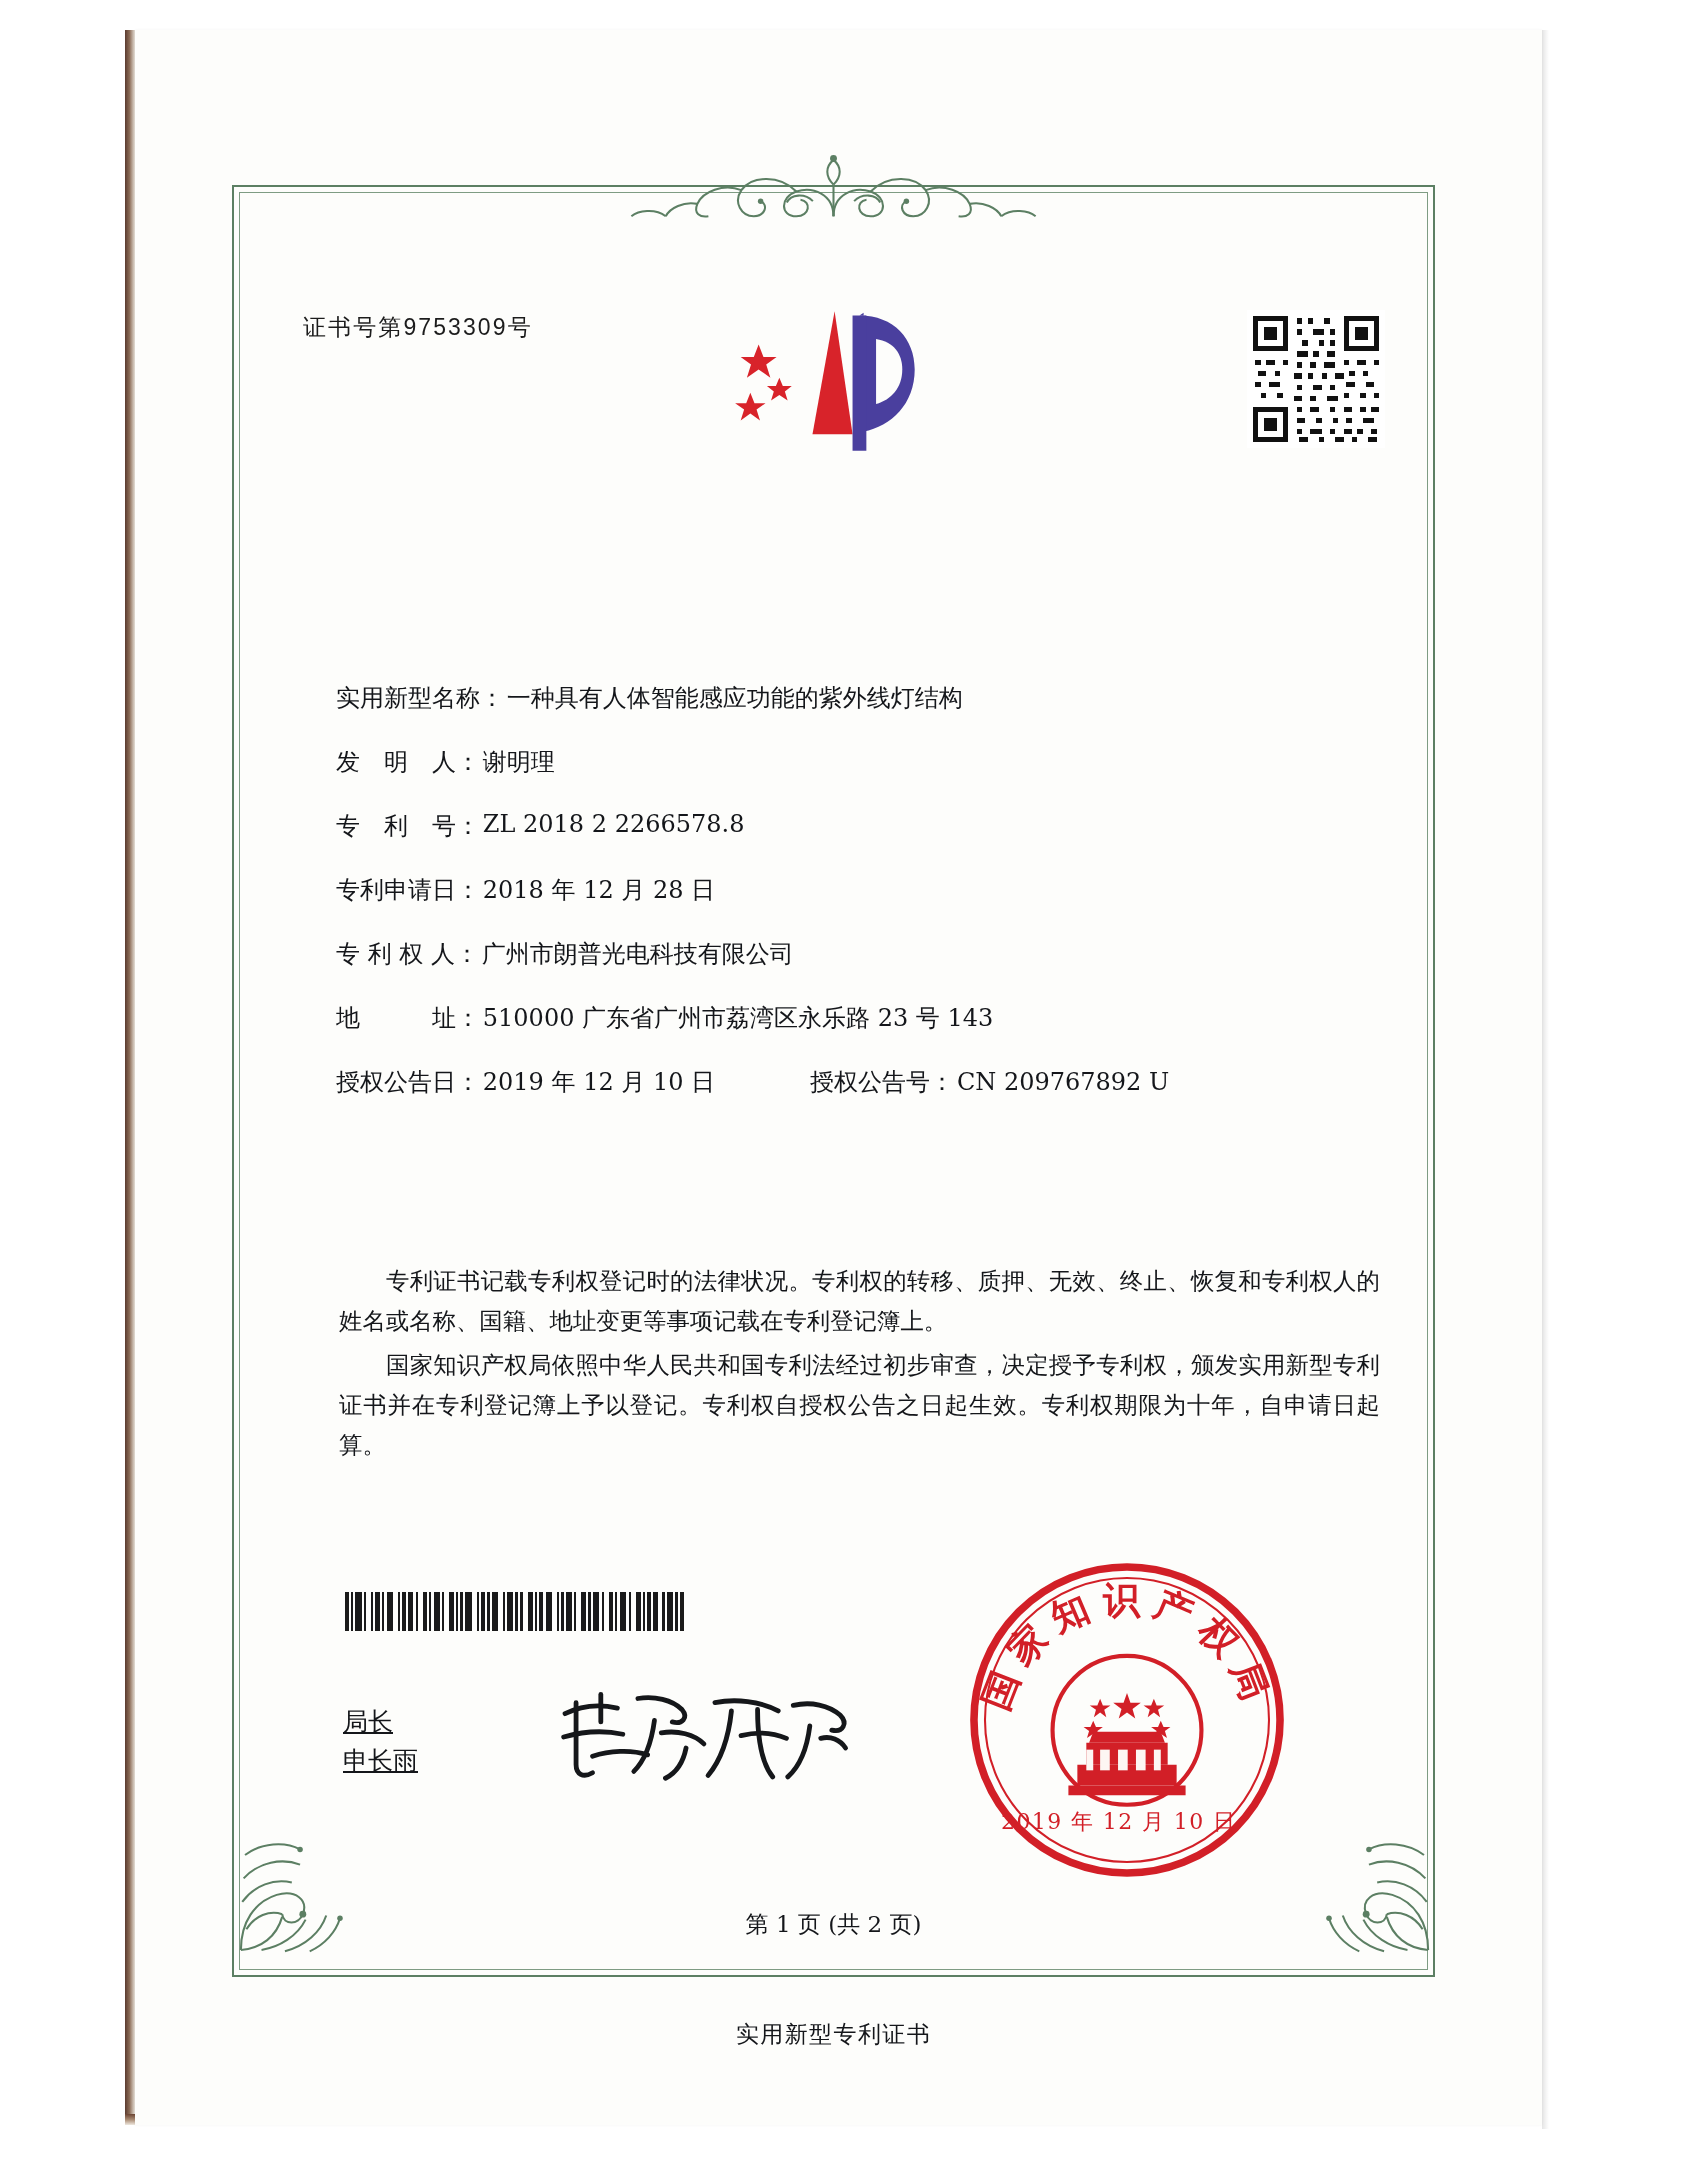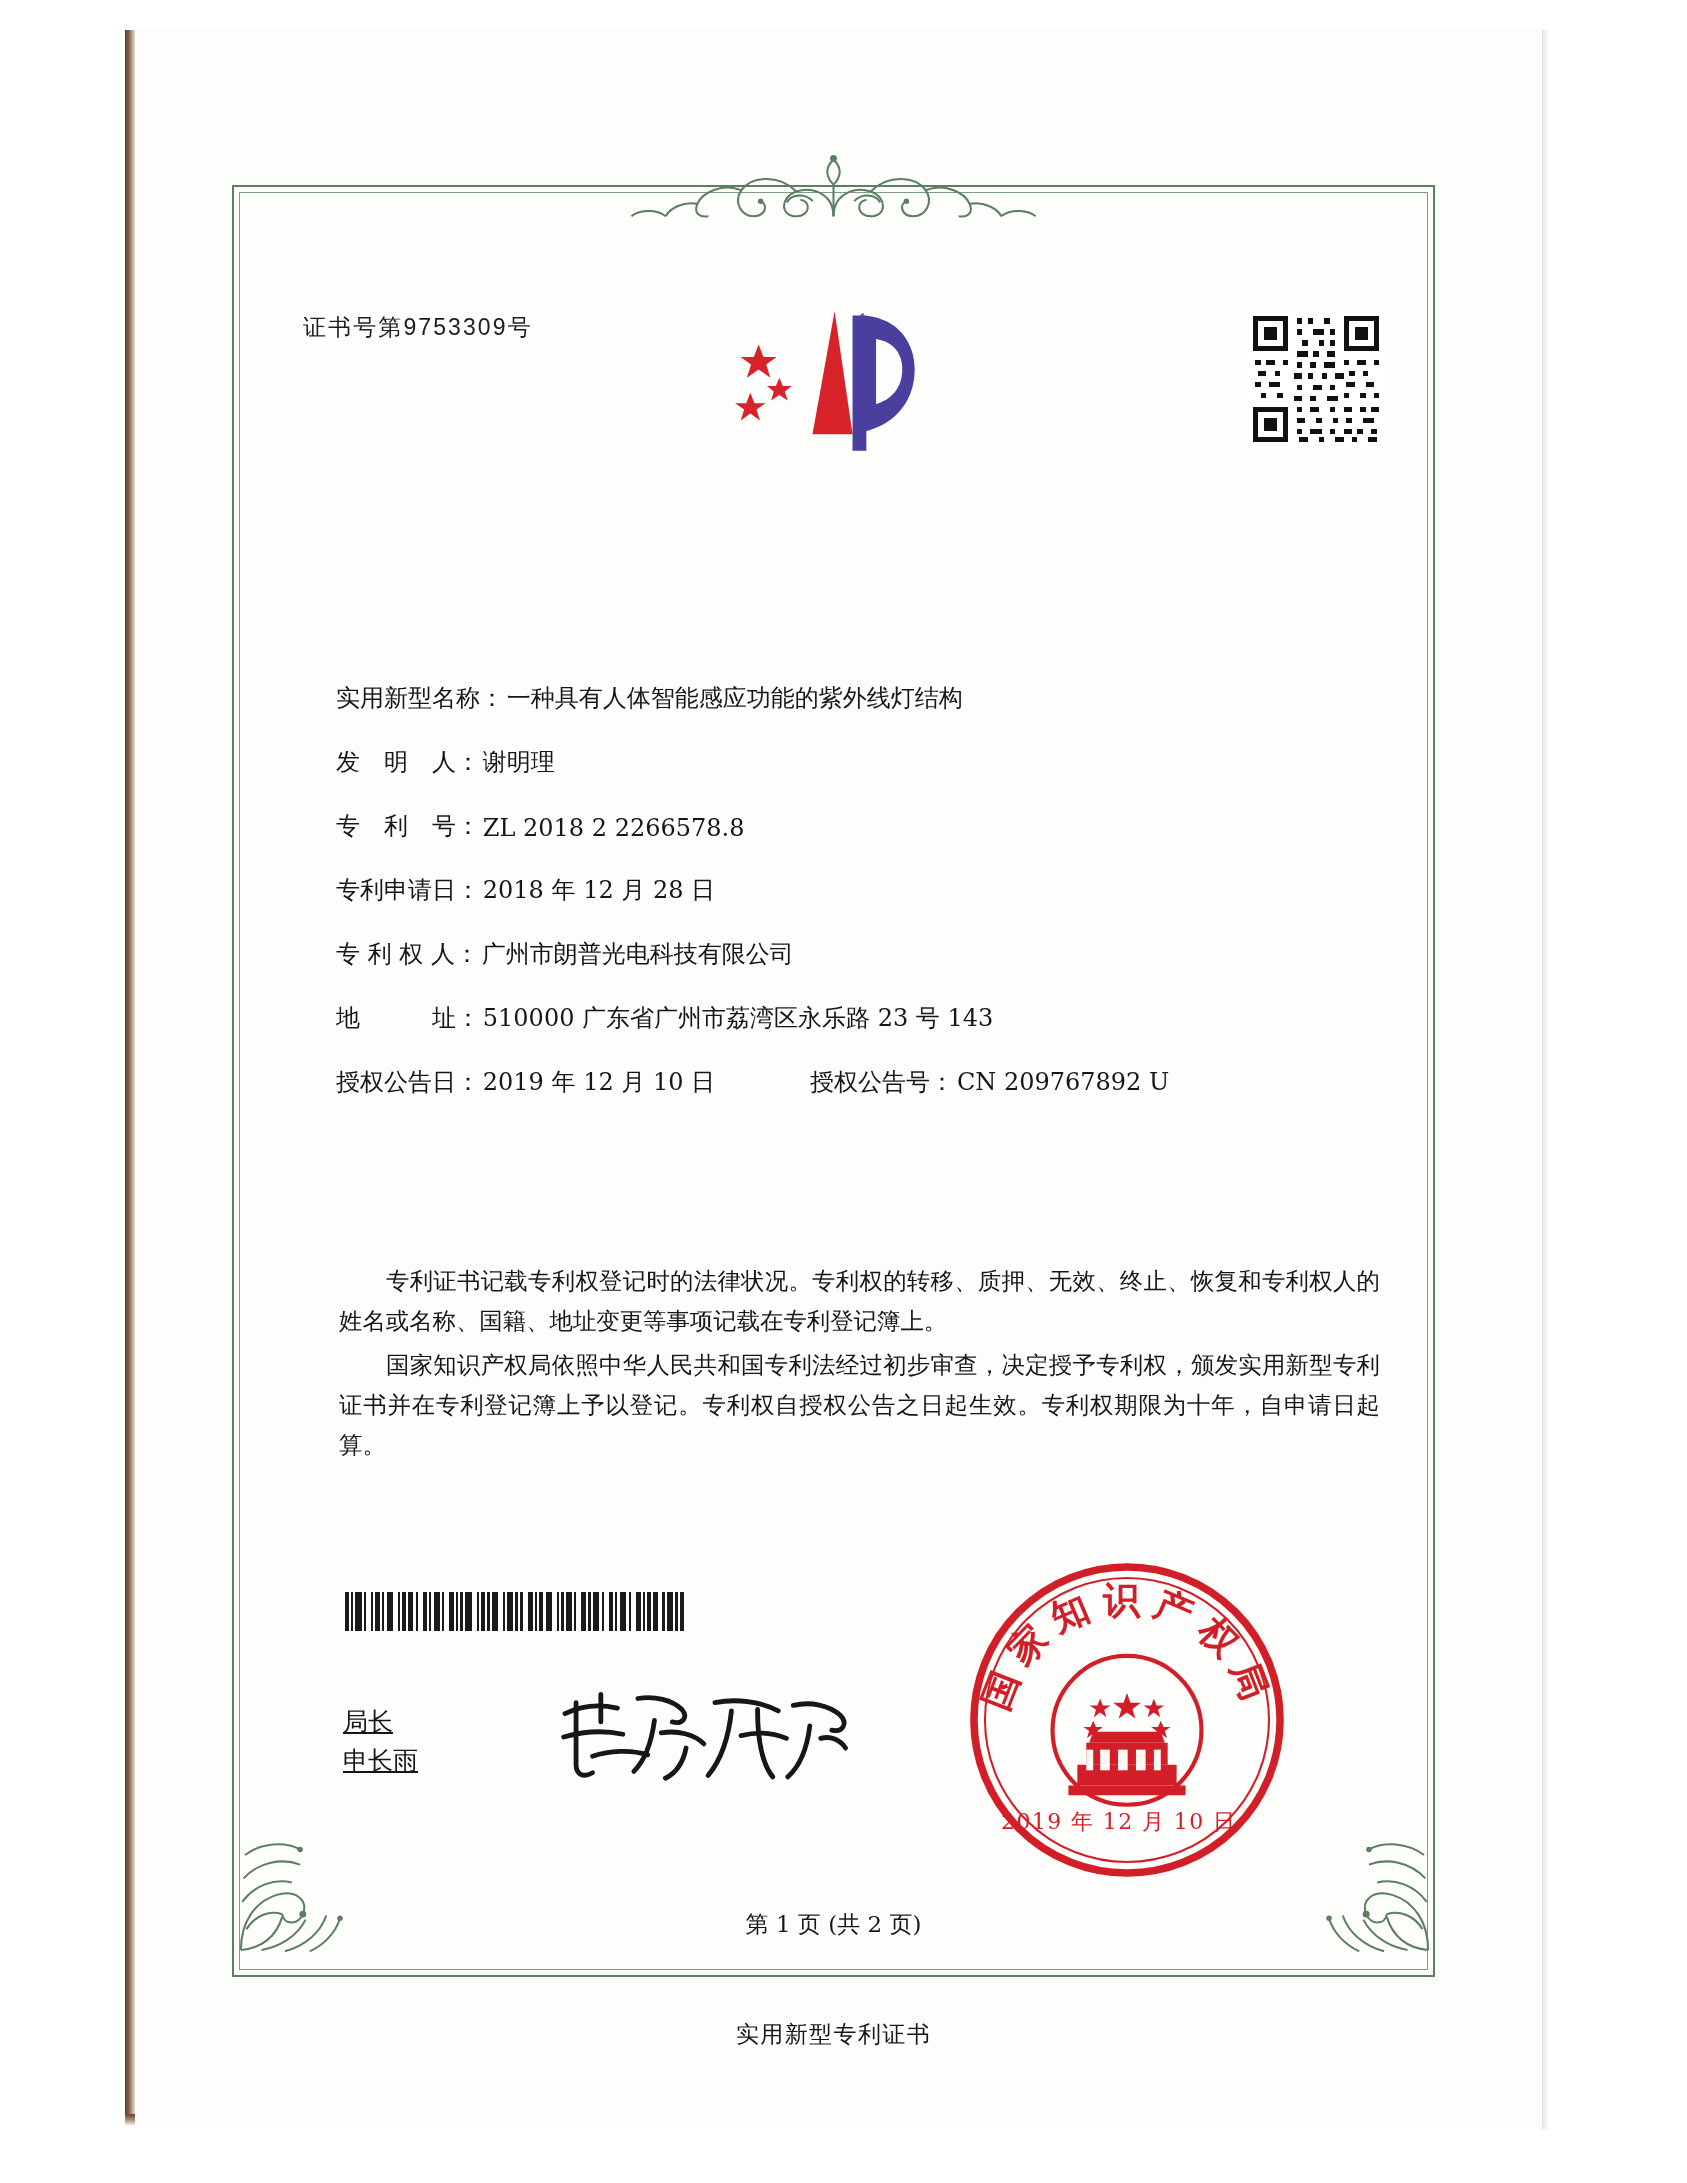--- a/index.html
+++ b/index.html
@@ -135,21 +135,21 @@
 
   
   .fields {
     position: absolute;
     left: 336px;
     top: 682px;
     width: 1048px;
   }
   .field-row {
     display: flex;
-    align-items: flex-end;
+    align-items: flex-start;
     margin-bottom: 32px;
     font-size: 24px;
     color: #14161a;
     font-family: "DejaVu Serif", "Liberation Serif", serif;
   }
   .field-label {
     white-space: pre;
     flex: 0 0 auto;
   }
   .field-value {

